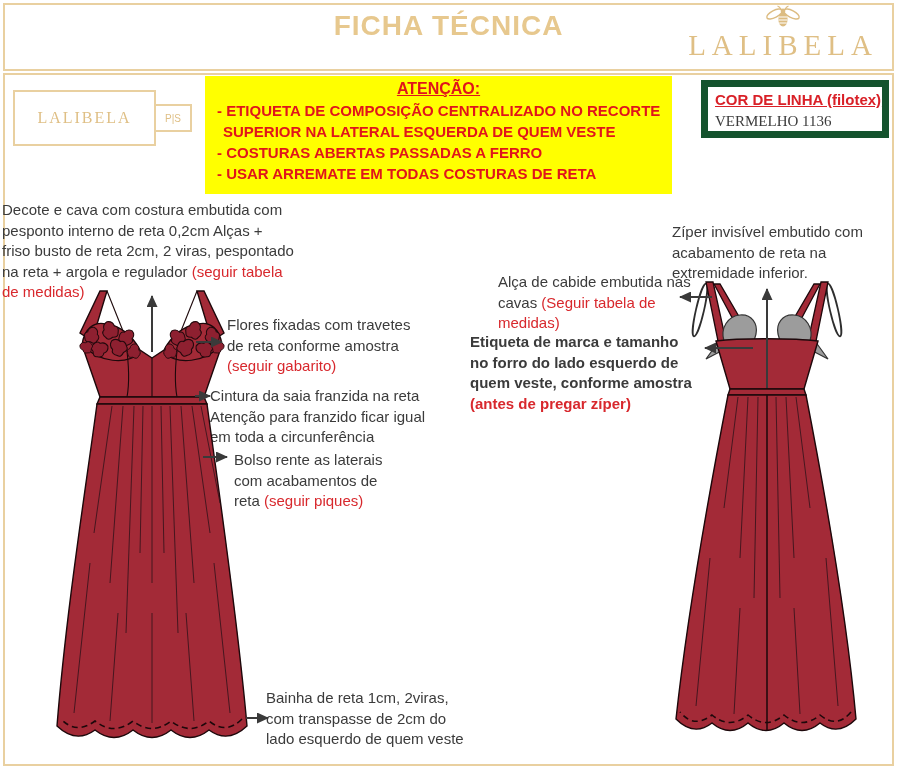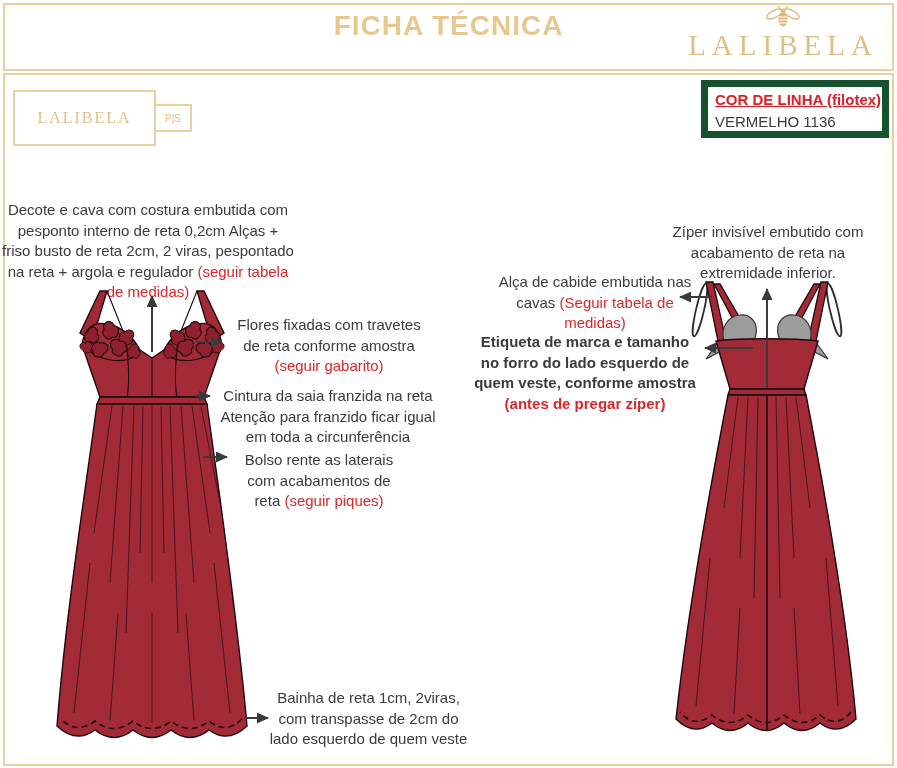--- a/index.html
+++ b/index.html
@@ -26,23 +26,23 @@
   .attention{position:absolute;left:205px;top:76px;width:467px;background:#ffff00;
              padding:4px 8px 10px 8px;box-sizing:border-box;}
   .attention-title{text-align:center;font-size:16px;font-weight:bold;color:#e0151b;
                    text-decoration:underline;margin-bottom:2px;}
   .att-item{font-size:15px;font-weight:bold;color:#e0151b;line-height:21px;
             padding-left:10px;text-indent:-6px;}
 
   .thread-box{position:absolute;left:701px;top:80px;width:188px;height:58px;
               border:7px solid #14532d;box-sizing:border-box;padding:4px 7px;background:#fff;}
   .thread-title{font-size:15px;font-weight:bold;color:#d92027;text-decoration:underline;white-space:nowrap;}
-  .thread-value{font-size:15px;color:#3b3b3b;margin-top:5px;}
-
-  .note{position:absolute;font-size:15px;line-height:20.5px;text-align:center;color:#3b3b3b;}
+  .thread-value{font-size:15px;color:#3b3b3b;margin-top:5px;font-family:Liberation Serif, serif;}
+
+  .note{position:absolute;font-size:15px;line-height:20.5px;text-align:left;color:#3b3b3b;}
   .red{color:#d8282d;}
   .note-decote{left:2px;top:200px;width:292px;}
   .note-flores{left:227px;top:315px;width:204px;}
   .note-cintura{left:210px;top:386px;width:236px;}
   .note-bolso{left:234px;top:450px;width:170px;}
   .note-bainha{left:266px;top:688px;width:205px;}
   .note-ziper{left:672px;top:222px;width:192px;}
   .note-alca{left:498px;top:272px;width:194px;}
   .note-etiqueta{left:470px;top:332px;width:230px;font-weight:bold;}
 
@@ -71,20 +71,26 @@
       <path d="M15.6,13 H24.4 M15.5,16 H24.5 M16.2,19 H23.8" stroke="#fff" stroke-width="1.1"></path>
     </svg>
     <div class="brand-name">LALIBELA</div>
   </div>
 
   <div class="label-box">
     <span>LALIBELA</span>
   </div>
   <div class="size-tab">P|S</div>
 
+  <div class="attention">
+    <div class="attention-title">ATENÇÃO:</div>
+    <div class="att-item">- ETIQUETA DE COMPOSIÇÃO CENTRALIZADO NO RECORTE SUPERIOR NA LATERAL ESQUERDA DE QUEM VESTE</div>
+    <div class="att-item">- COSTURAS ABERTAS PASSADAS A FERRO</div>
+    <div class="att-item">- USAR ARREMATE EM TODAS COSTURAS DE RETA</div>
+  </div>
 
   <div class="thread-box">
     <div class="thread-title">COR DE LINHA (filotex)</div>
     <div class="thread-value">VERMELHO 1136</div>
   </div>
 
   <div class="note note-decote"><span>Decote e cava com costura embutida com pesponto interno de reta 0,2cm Alças + friso busto de reta 2cm, 2 viras, pespontado na reta + argola e regulador </span><span class="red">(seguir tabela de medidas)</span></div>
   <div class="note note-flores"><span>Flores fixadas com travetes de reta conforme amostra </span><span class="red">(seguir gabarito)</span></div>
   <div class="note note-cintura"><span>Cintura da saia franzida na reta Atenção para franzido ficar igual em toda a circunferência</span><span class="red"></span></div>
   <div class="note note-bolso"><span>Bolso rente as laterais com acabamentos de reta </span><span class="red">(seguir piques)</span></div>

